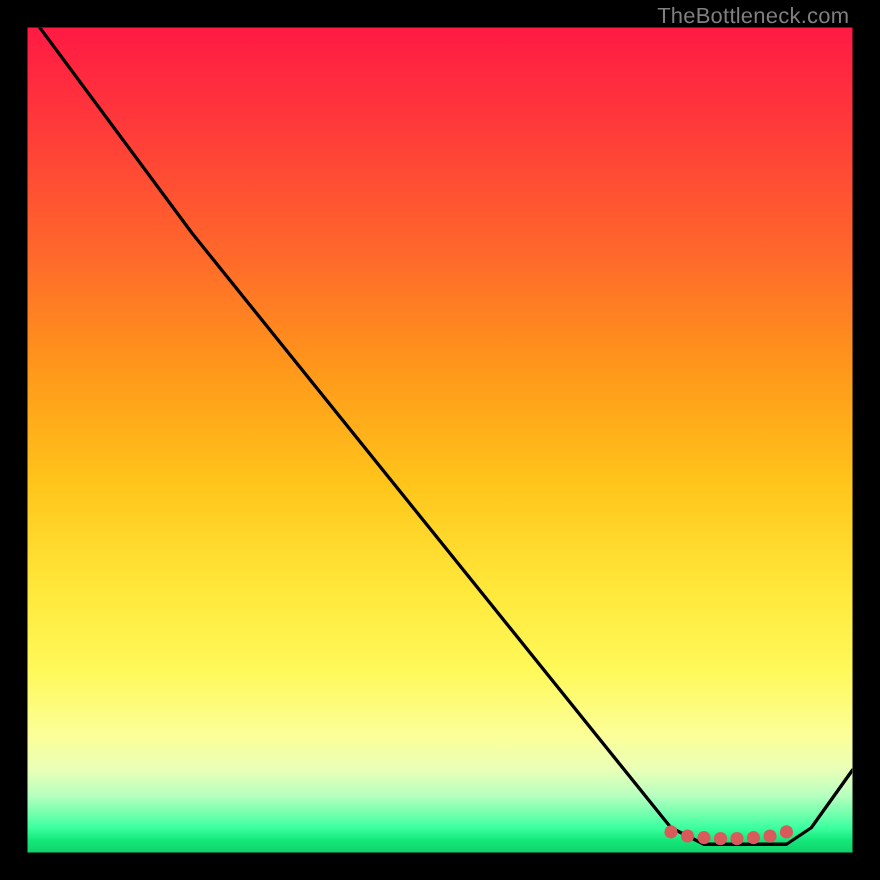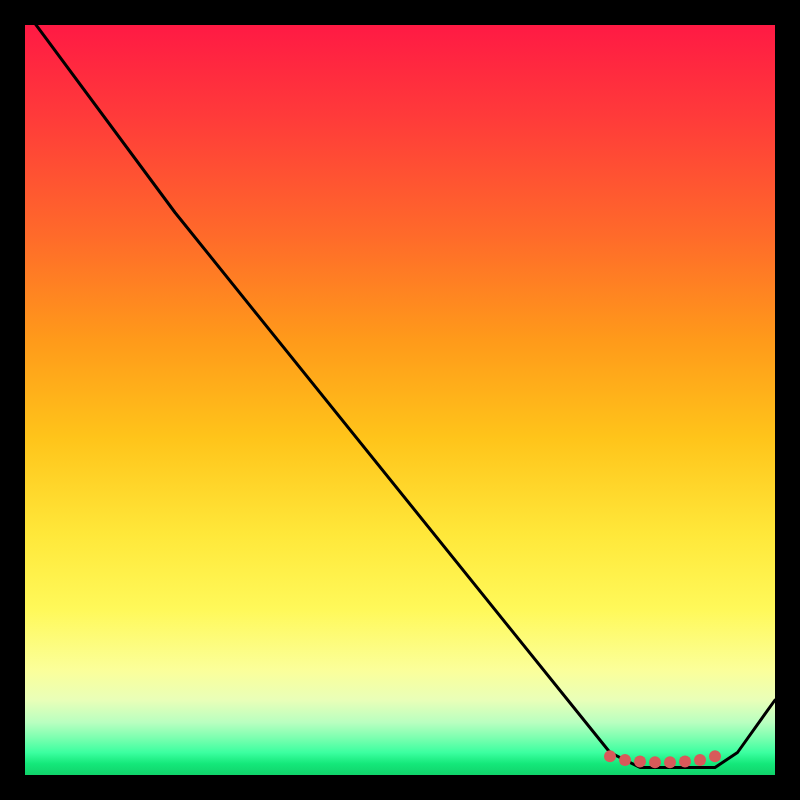--- a/index.html
+++ b/index.html
@@ -56,20 +56,21 @@
     top: 0;
     width: 750px;
     height: 750px;
   }
 </style>
 </head>
 <body>
 
 <div class="frame">
 
+  <div class="attribution">TheBottleneck.com</div>
 
   <div class="plot-area">
     <svg class="overlay" viewBox="0 0 750 750" preserveAspectRatio="none">
       <path id="curve-path" fill="none" stroke="#000" stroke-width="3" stroke-linejoin="round" stroke-linecap="round" d="M0.0 -15.0 L150.0 187.5 L585.0 727.5 L615.0 742.5 L690.0 742.5 L712.5 727.5 L750.0 675.0"></path>
       <g id="marker-group">
           <circle cx="585.0" cy="731.3" r="6" fill="#d85a5a"></circle>
           <circle cx="600.0" cy="735.0" r="6" fill="#d85a5a"></circle>
           <circle cx="615.0" cy="736.5" r="6" fill="#d85a5a"></circle>
           <circle cx="630.0" cy="737.3" r="6" fill="#d85a5a"></circle>
           <circle cx="645.0" cy="737.3" r="6" fill="#d85a5a"></circle>

